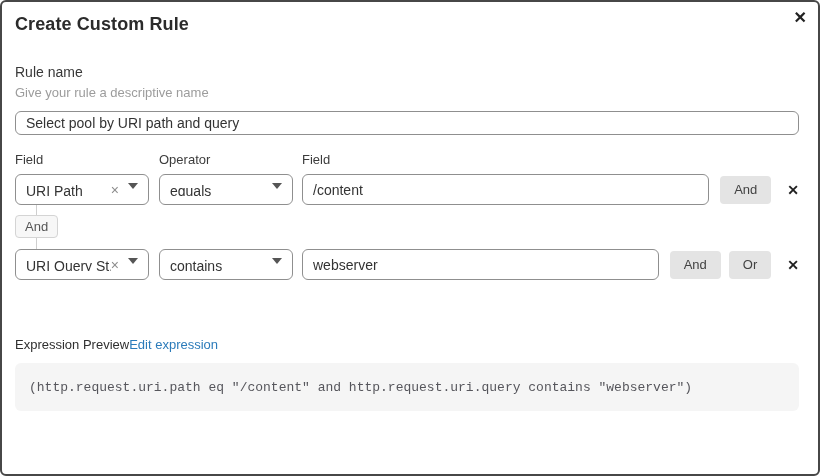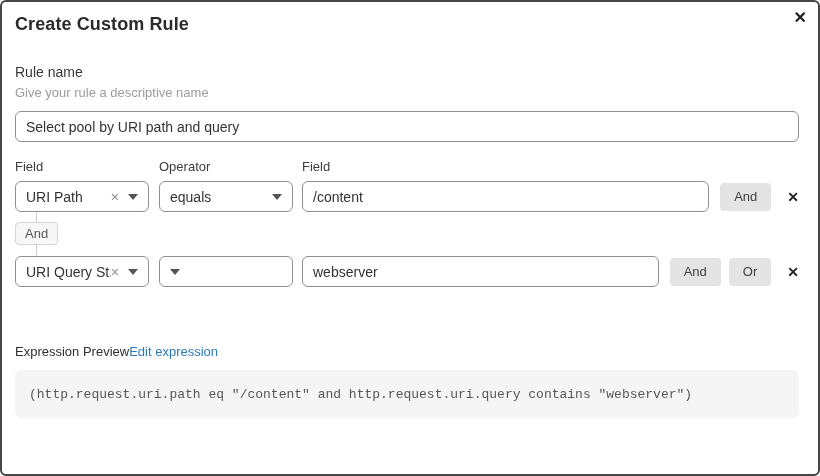--- a/index.html
+++ b/index.html
@@ -23,42 +23,42 @@
     line-height: 1; padding: 2px;
     font-family: "Liberation Sans", sans-serif;
   }
 
   .title { font-size: 18px; font-weight: 700; color: #2b2b2b; letter-spacing: .1px; }
 
   .rule-name-label { margin-top: 29px; font-size: 14px; color: #383838; }
   .rule-name-helper { margin-top: 5px; font-size: 13px; color: #9c9c9c; }
 
   .text-input {
-    display: block; width: 100%; height: 31px;
+    display: block; width: 100%; height: 24px;
     border: 1px solid #8f8f8f; border-radius: 6px;
     padding: 0 10px; font-size: 14px; color: #333;
     font-family: "Liberation Sans", sans-serif;
     background: #fff; outline: none;
   }
   .name-input { margin-top: 11px; }
 
   .match-heading { margin-top: 45px; font-size: 14px; font-weight: 700; color: #2f2f2f; }
 
   .col-labels { display: flex; margin-top: 17px; font-size: 13px; color: #3c3c3c; }
   .col-label-field { width: 144px; }
   .col-label-operator { width: 143px; }
   .col-label-value { flex: 1; }
 
   .cond-row { display: flex; align-items: center; margin-top: 7px; height: 31px; }
 
   .select-box {
-    display: flex; align-items: center;
+    display: flex; 
     width: 134px; height: 31px; flex: 0 0 134px;
     border: 1px solid #8f8f8f; border-radius: 6px;
-    padding: 0 10px; background: #fff; cursor: pointer;
+    padding: 8px 10px; background: #fff; cursor: pointer;
     font-size: 14px; color: #333;
   }
   .select-box .sel-text { flex: 1; white-space: nowrap; overflow: hidden; }
   .select-box + .select-box { margin-left: 10px; }
 
   .clear-x {
     font-size: 14px; color: #8c8c8c; line-height: 1;
     margin-right: 9px; cursor: pointer;
   }
   .caret {
@@ -151,20 +151,21 @@
     <span class="vline vline-bottom"></span>
   </div>
 
   <div class="cond-row" style="margin-top:0;">
     <div class="select-box">
       <span class="sel-text">URI Query St...</span>
       <span class="clear-x">×</span>
       <span class="caret"></span>
     </div>
     <div class="select-box">
+      <span class="sel-text">contains</span>
       <span class="caret"></span>
     </div>
     <input class="text-input value-input" type="text" value="webserver" style="">
     <button class="logic-btn">And</button>
     <button class="logic-btn">Or</button>
     <button class="remove-btn">✕</button>
   </div>
 
   <div class="expr-header">
     <span class="expr-label">Expression Preview</span>

